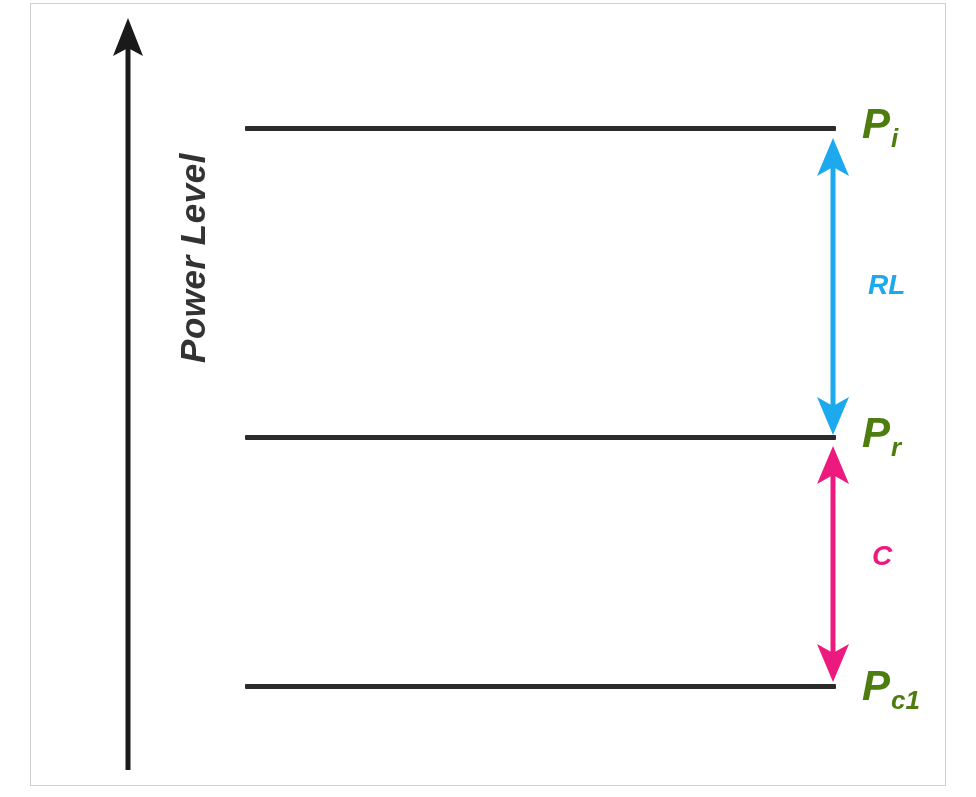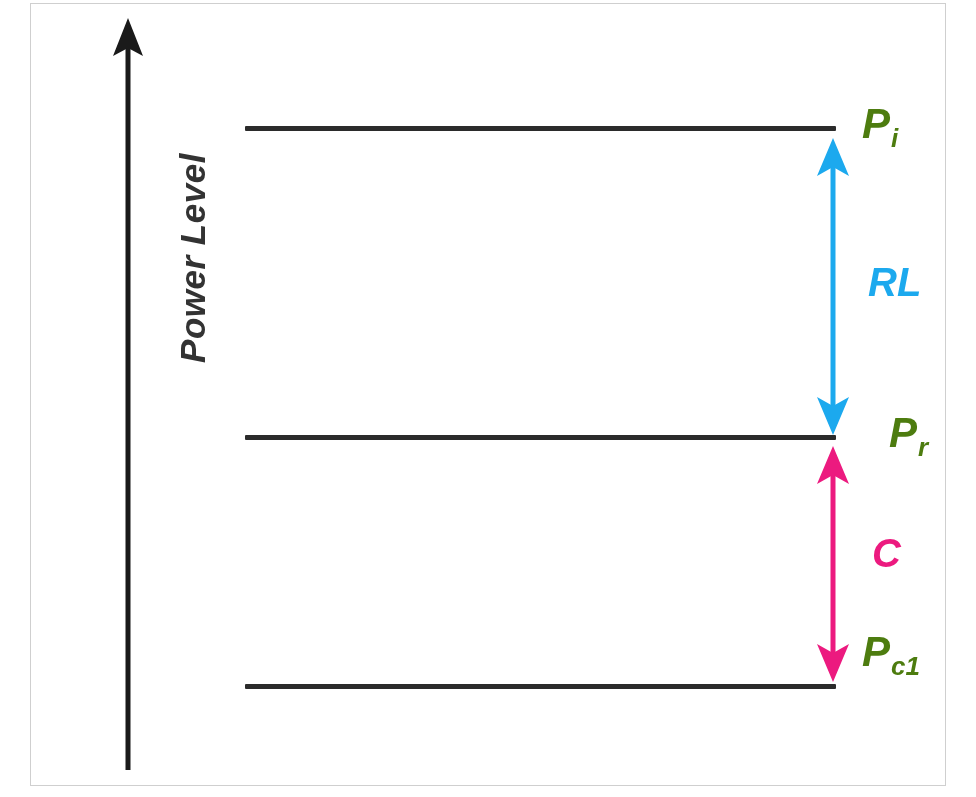--- a/index.html
+++ b/index.html
@@ -89,31 +89,32 @@
   .level-label .sub {
     font-size: 26px;
     vertical-align: baseline;
     position: relative;
     top: 9px;
     left: 1px;
     font-style: italic;
     font-weight: bold;
   }
   #label-pi  { left: 862px; top: 103px; }
-  #label-pr  { left: 862px; top: 412px; margin-left: 27px; }
-  #label-pc1 { left: 862px; top: 631px; }
+  #label-pr  { left: 862px; top: 412px; }
+  #label-pc1 { left: 862px; top: 665px; }
 
   
   .gap-label {
     position: absolute;
-    font-size: 40px;
+    font-size: 28px;
     font-weight: bold;
     font-style: italic;
     white-space: nowrap;
     line-height: 1;
+    margin-top: 9px;
   }
   #label-rl { left: 868px; top: 262px; }
   #label-c  { left: 872px; top: 533px; }
 
   
   #arrows {
     position: absolute;
     left: 0;
     top: 0;
     width: 976px;

